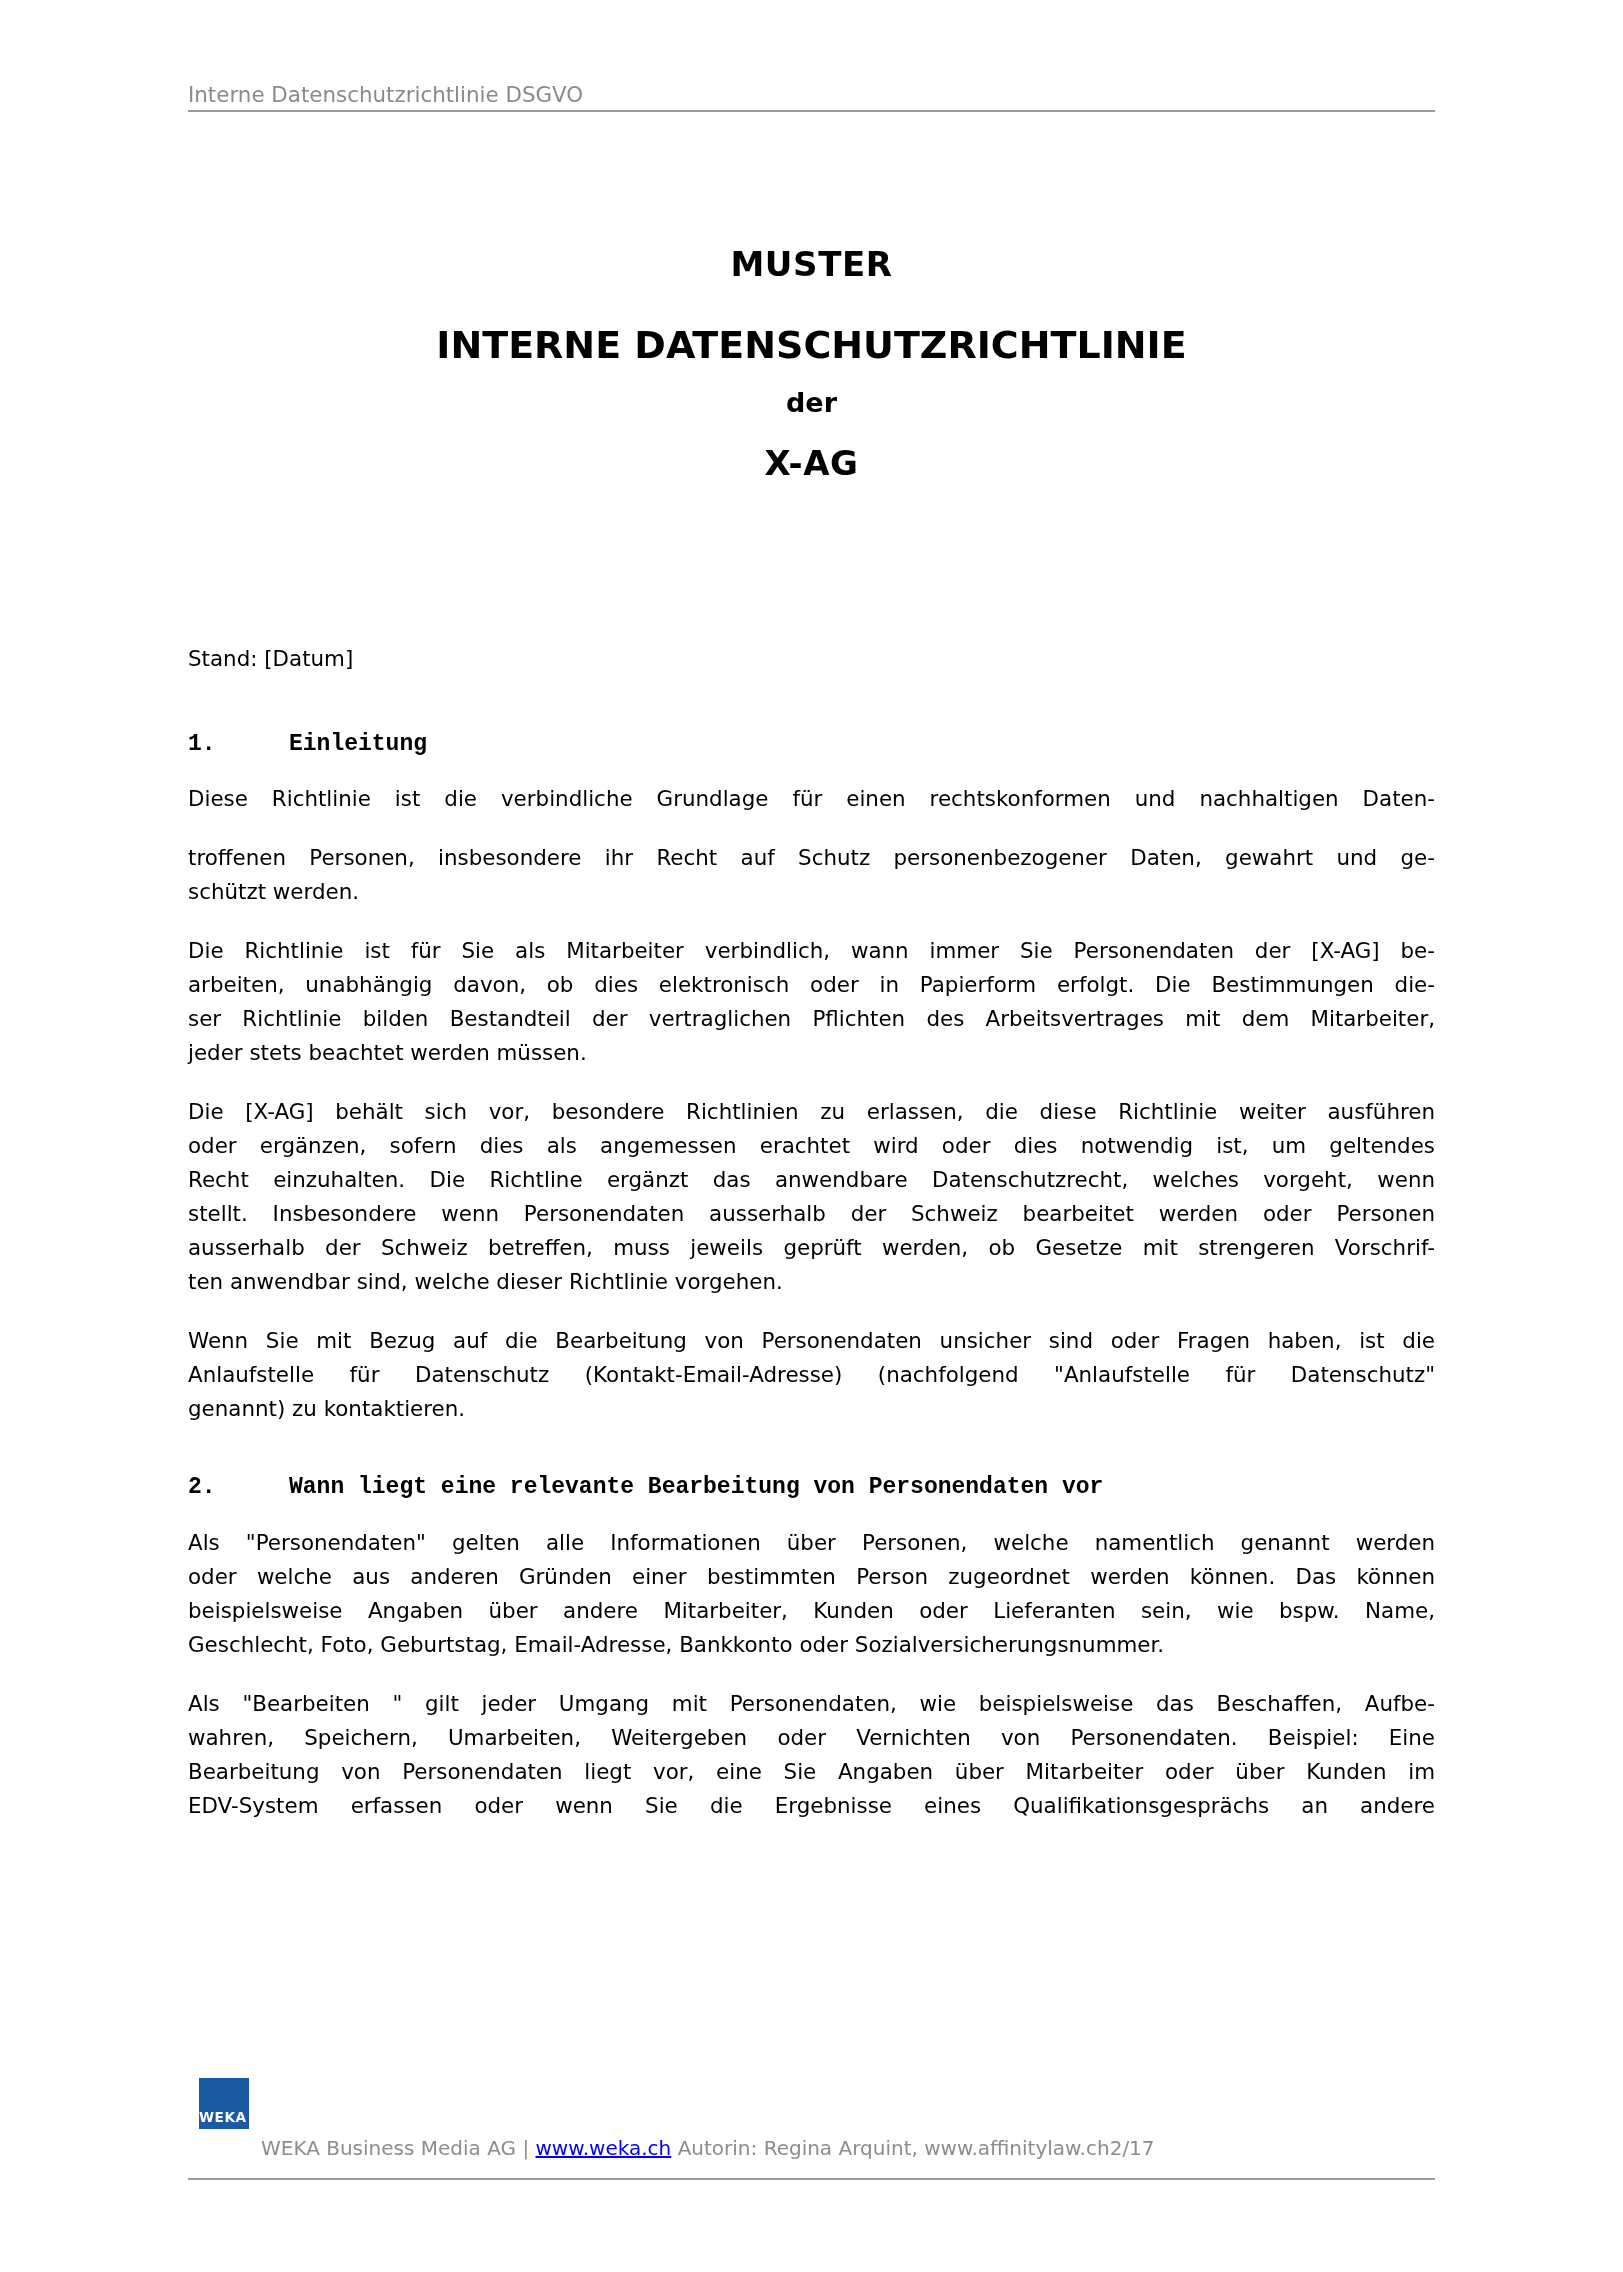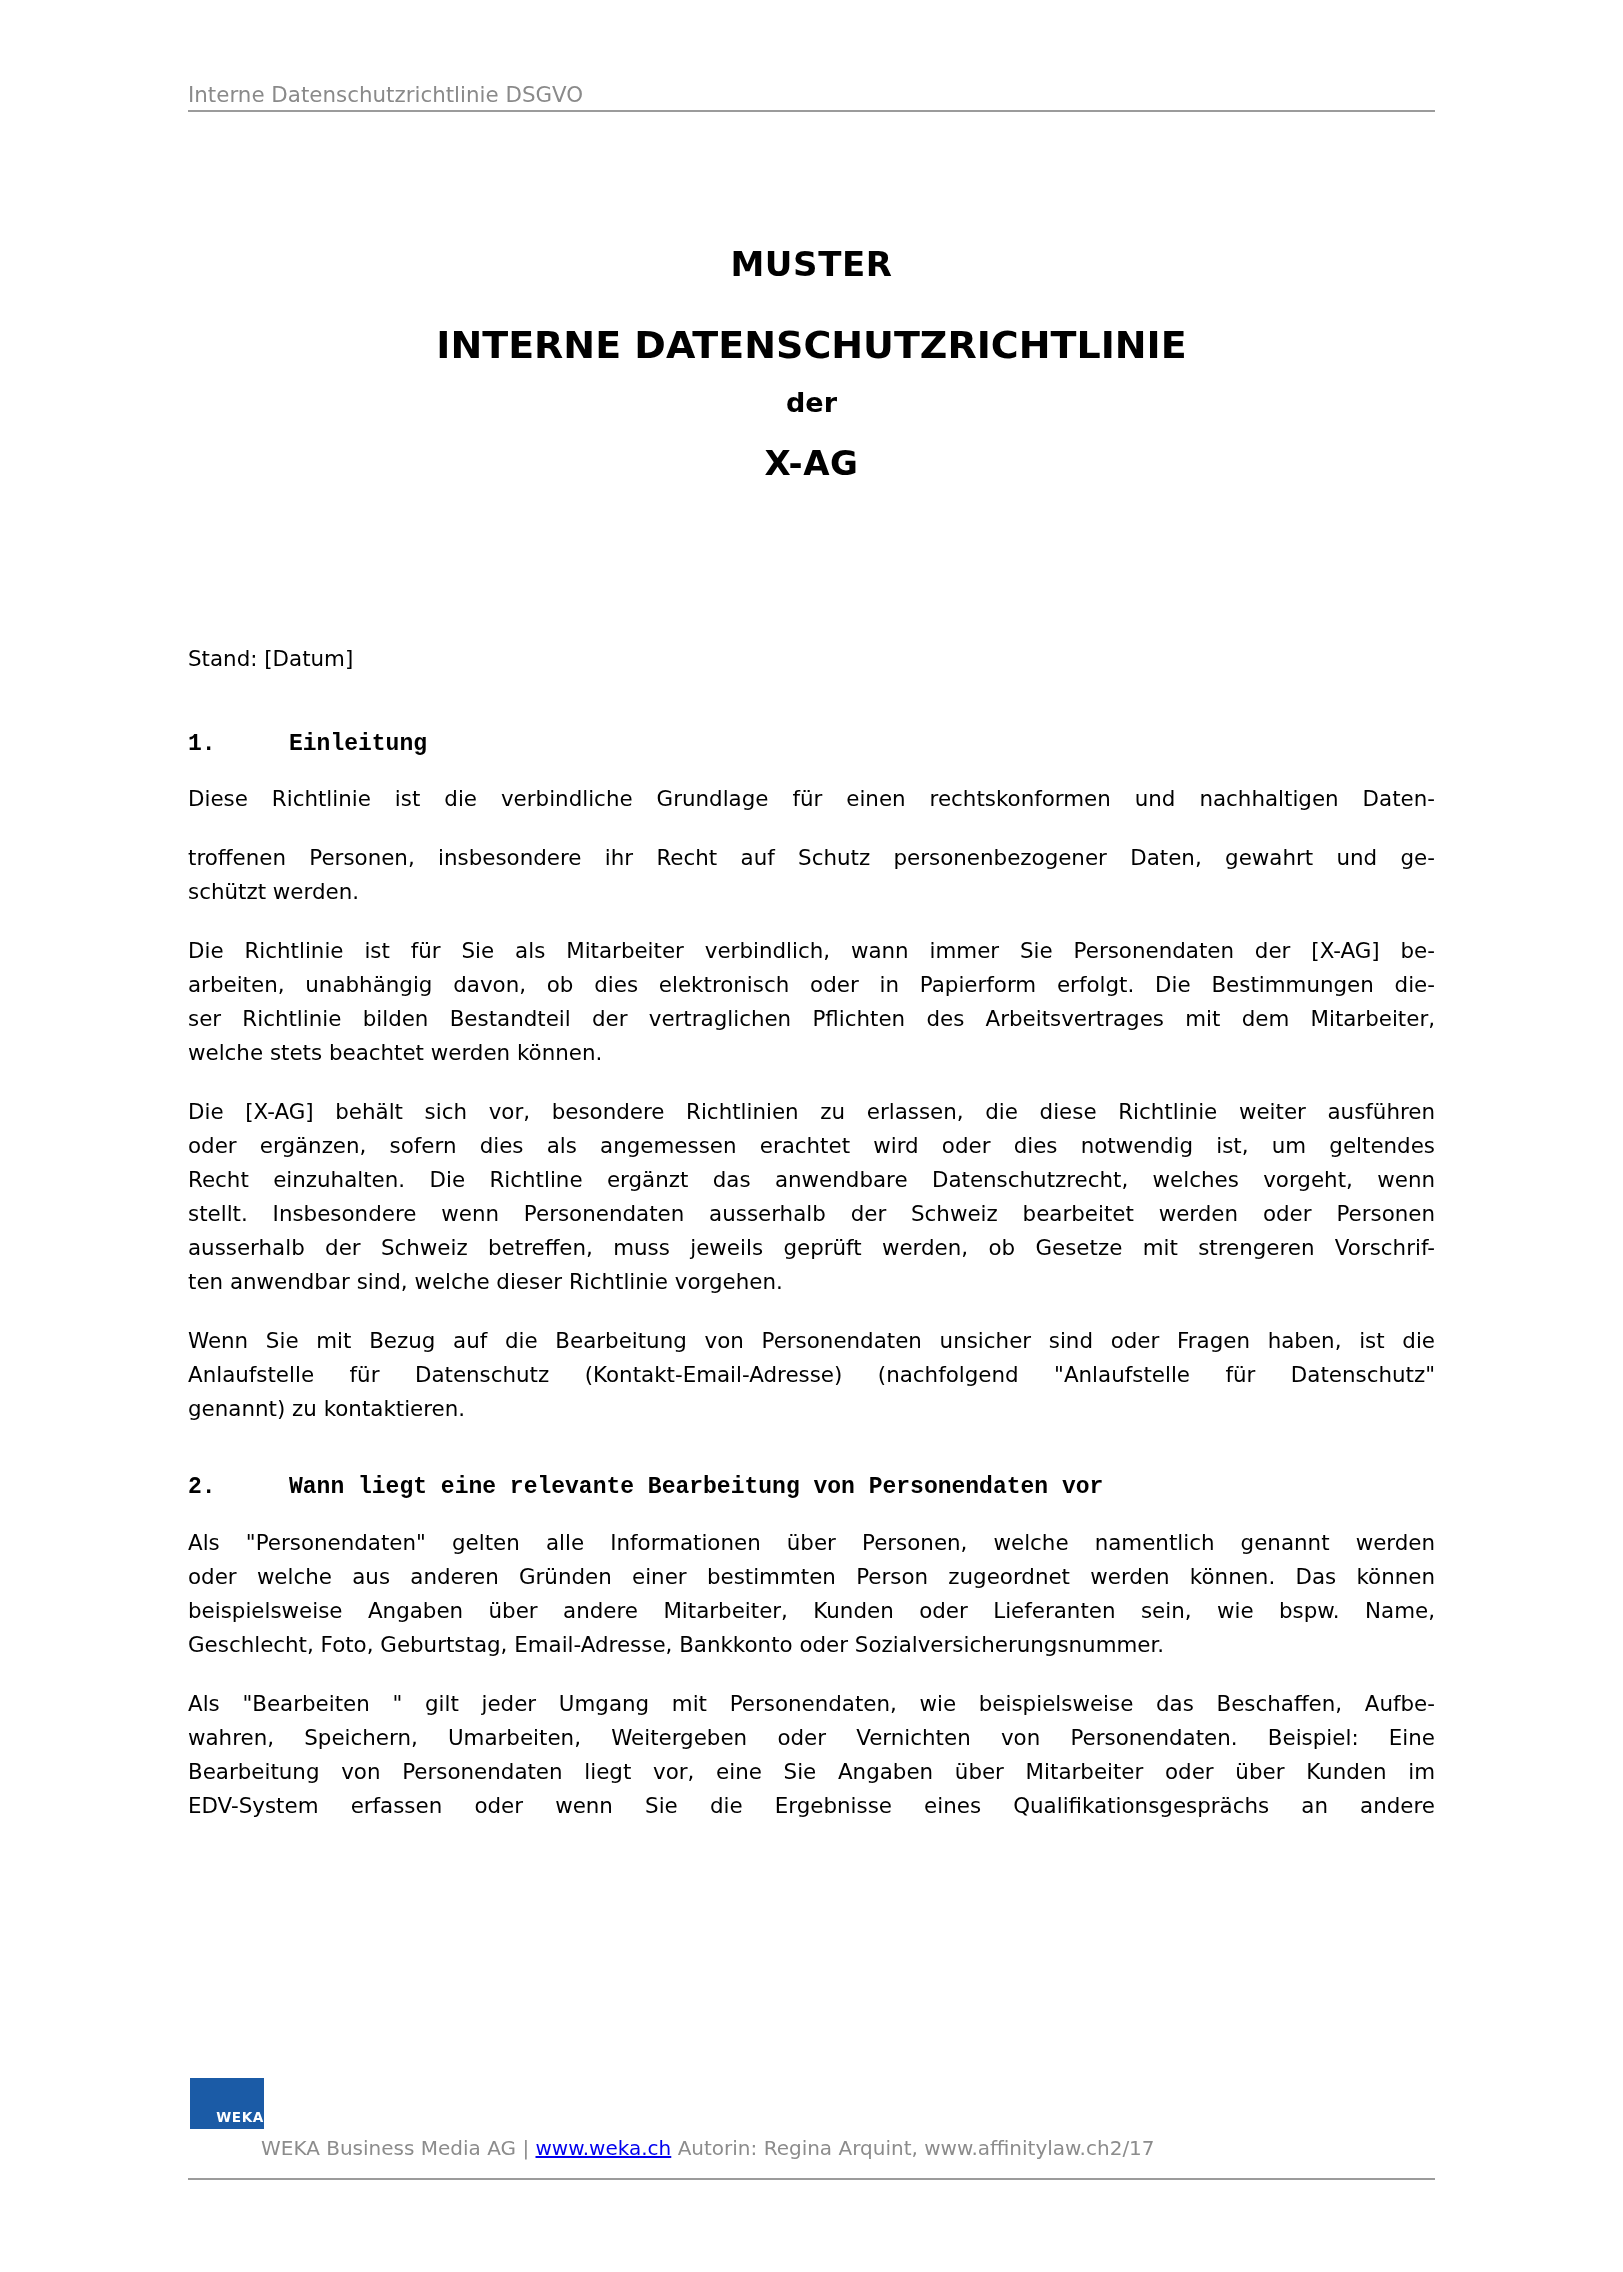--- a/index.html
+++ b/index.html
@@ -36,22 +36,22 @@
     font-size:21.4px;line-height:34px;
   }
   .heading{font-weight:bold;font-size:23px;line-height:34px;margin:0 0 21.4px 0;font-family:Liberation Mono, monospace;}
   .heading.second{margin-top:44px;}
   .h-num{display:inline-block;width:101px;}
   .para{margin:0 0 25px 0;}
   .para .line{text-align:justify;text-align-last:justify;}
   .para .line.last{text-align-last:left;}
   
   .weka-logo{
-    position:absolute;left:190px;top:2078px;width:74px;height:51px;
-    display:flex;align-items:flex-end;justify-content:flex-end;
+    position:absolute;left:199px;top:2078px;width:50px;height:51px;
+    display:flex;align-items:flex-end;justify-content:flex-start;
   }
   .weka-logo .weka-word{
     color:#fff;font-weight:bold;font-size:13.6px;letter-spacing:0.6px;
     padding-bottom:4.5px;line-height:1;
   }
   .footer-line{
     position:absolute;left:188px;top:2136px;width:1247px;
     font-size:20px;color:#8c8c8c;
     display:flex;justify-content:flex-start;align-items:baseline;
   }
@@ -83,21 +83,21 @@
         <div class="line">Diese Richtlinie ist die verbindliche Grundlage für einen rechtskonformen und nachhaltigen Daten-</div>
       </div>
     <div class="para">
         <div class="line">troffenen Personen, insbesondere ihr Recht auf Schutz personenbezogener Daten, gewahrt und ge-</div>
         <div class="line last">schützt werden.</div>
       </div>
     <div class="para">
         <div class="line">Die Richtlinie ist für Sie als Mitarbeiter verbindlich, wann immer Sie Personendaten der [X-AG] be-</div>
         <div class="line">arbeiten, unabhängig davon, ob dies elektronisch oder in Papierform erfolgt. Die Bestimmungen die-</div>
         <div class="line">ser Richtlinie bilden Bestandteil der vertraglichen Pflichten des Arbeitsvertrages mit dem Mitarbeiter,</div>
-        <div class="line last">welche stets beachtet werden können.</div>
+        <div class="line last">jeder stets beachtet werden müssen.</div>
       </div>
     <div class="para">
         <div class="line">Die [X-AG] behält sich vor, besondere Richtlinien zu erlassen, die diese Richtlinie weiter ausführen</div>
         <div class="line">oder ergänzen, sofern dies als angemessen erachtet wird oder dies notwendig ist, um geltendes</div>
         <div class="line">Recht einzuhalten. Die Richtline ergänzt das anwendbare Datenschutzrecht, welches vorgeht, wenn</div>
         <div class="line">stellt. Insbesondere wenn Personendaten ausserhalb der Schweiz bearbeitet werden oder Personen</div>
         <div class="line">ausserhalb der Schweiz betreffen, muss jeweils geprüft werden, ob Gesetze mit strengeren Vorschrif-</div>
         <div class="line last">ten anwendbar sind, welche dieser Richtlinie vorgehen.</div>
       </div>
     <div class="para">

